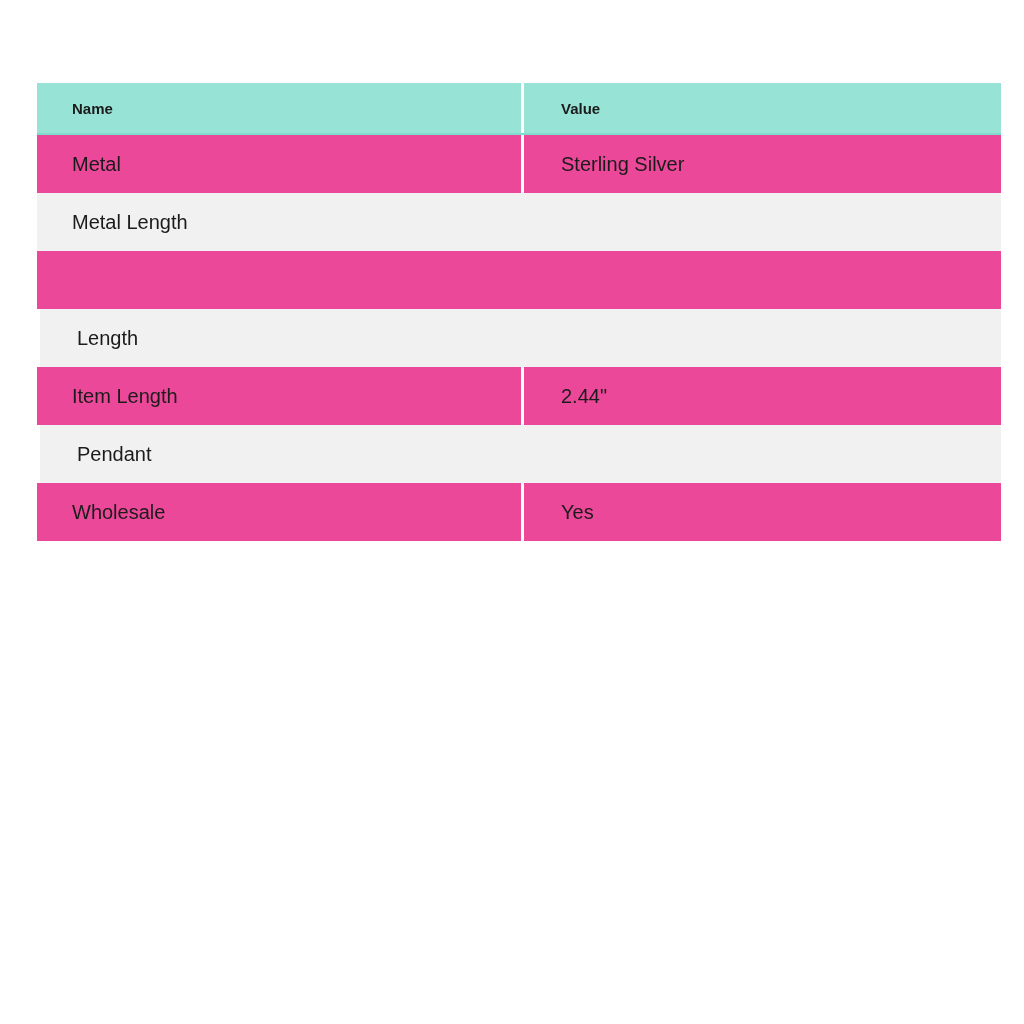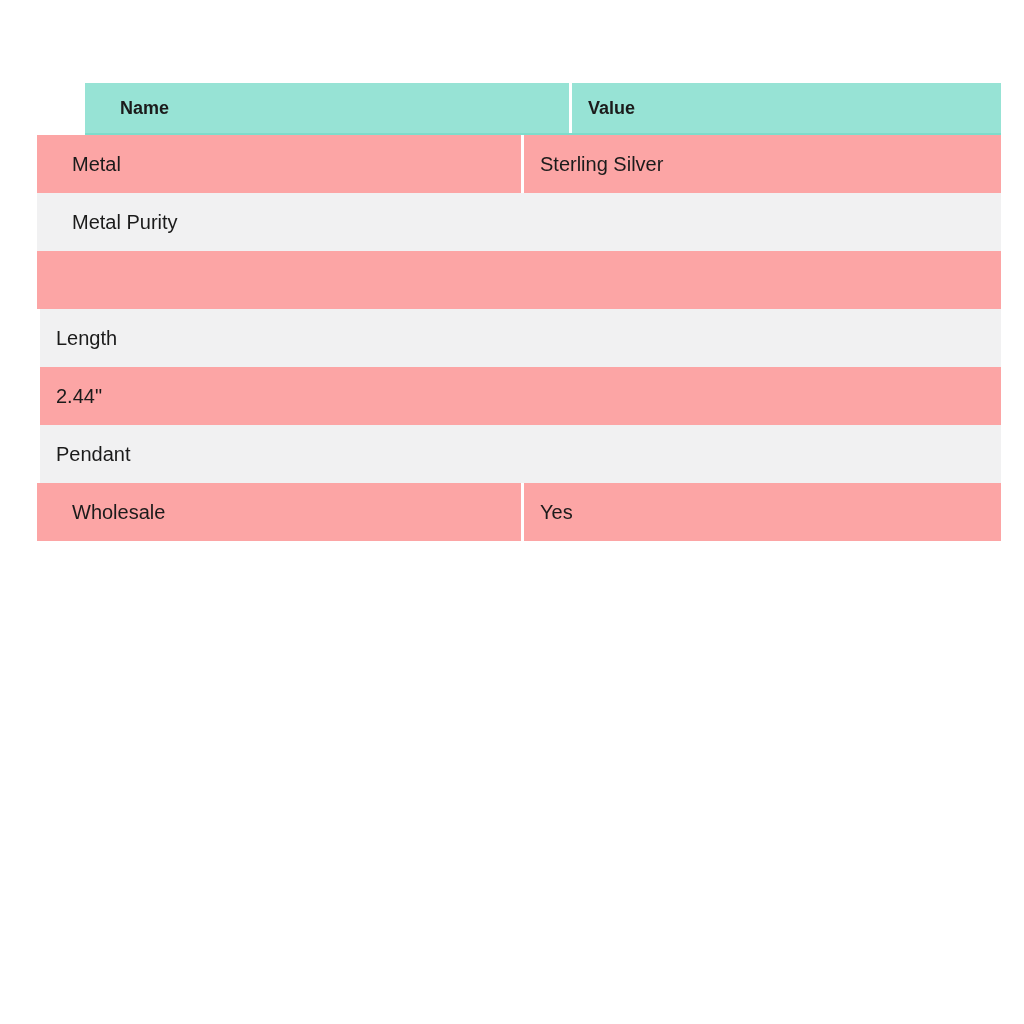--- a/index.html
+++ b/index.html
@@ -15,48 +15,47 @@
     left: 37px;
     top: 83px;
     width: 964px;
     color: var(--text-color, #1b1b1b);
   }
   .thead {
     display: flex;
     height: 50px;
     background: var(--header-bg, #97e3d5);
     border-bottom: 2px solid var(--header-border, #7edccb);
-    font-size: 18px;
+    font-size: 15px;
     font-weight: 600;
     align-items: center;
-    margin-left: 48px;
   }
   .tr {
     display: flex;
     height: 58px;
     align-items: center;
     font-size: 20px;
     font-weight: 400;
-    background: #fca5a5;
+    background: #ec4899;
   }
   .tr:nth-child(even) {
     background: var(--row-alt-bg, #f1f1f2);
   }
   .cell-name {
     width: 484px;
     box-sizing: border-box;
     padding-left: 35px;
     flex-shrink: 0;
     white-space: nowrap;
     overflow: hidden;
   }
   .cell-value {
     flex: 1;
     box-sizing: border-box;
-    padding-left: 16px;
+    padding-left: 37px;
     border-left: 3px solid #ffffff;
     align-self: stretch;
     display: flex;
     align-items: center;
     white-space: nowrap;
     overflow: hidden;
   }
 </style>
 </head>
 <body>
@@ -66,32 +65,33 @@
     <div class="cell-name">Name</div>
     <div class="cell-value">Value</div>
   </div>
   <div class="tbody">
   <div class="tr">
     <div class="cell-name">Metal</div>
     <div class="cell-value">Sterling Silver</div>
   </div>
 
   <div class="tr">
-    <div class="cell-name">Metal Purity</div>
+    <div class="cell-name">Metal Length</div>
   </div>
 
 
   <div class="tr">
   </div>
 
   <div class="tr">
     <div class="cell-value">Length</div>
   </div>
 
   <div class="tr">
+    <div class="cell-name">Item Length</div>
     <div class="cell-value">2.44"</div>
   </div>
 
   <div class="tr">
     <div class="cell-value">Pendant</div>
   </div>
 
   <div class="tr">
     <div class="cell-name">Wholesale</div>
     <div class="cell-value">Yes</div>

